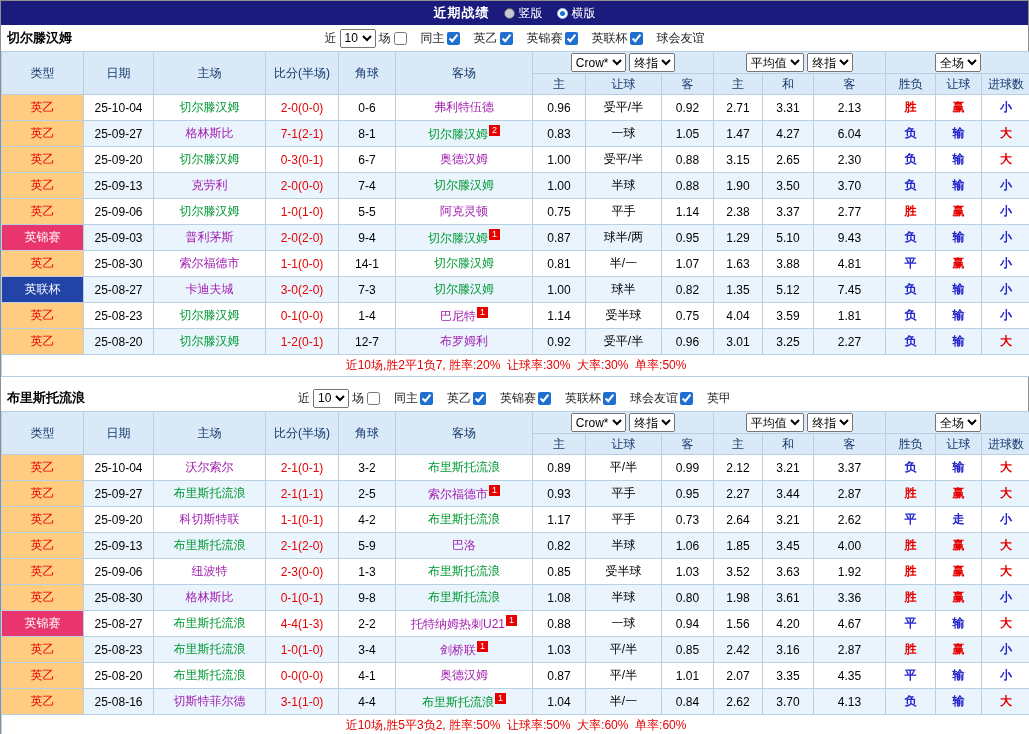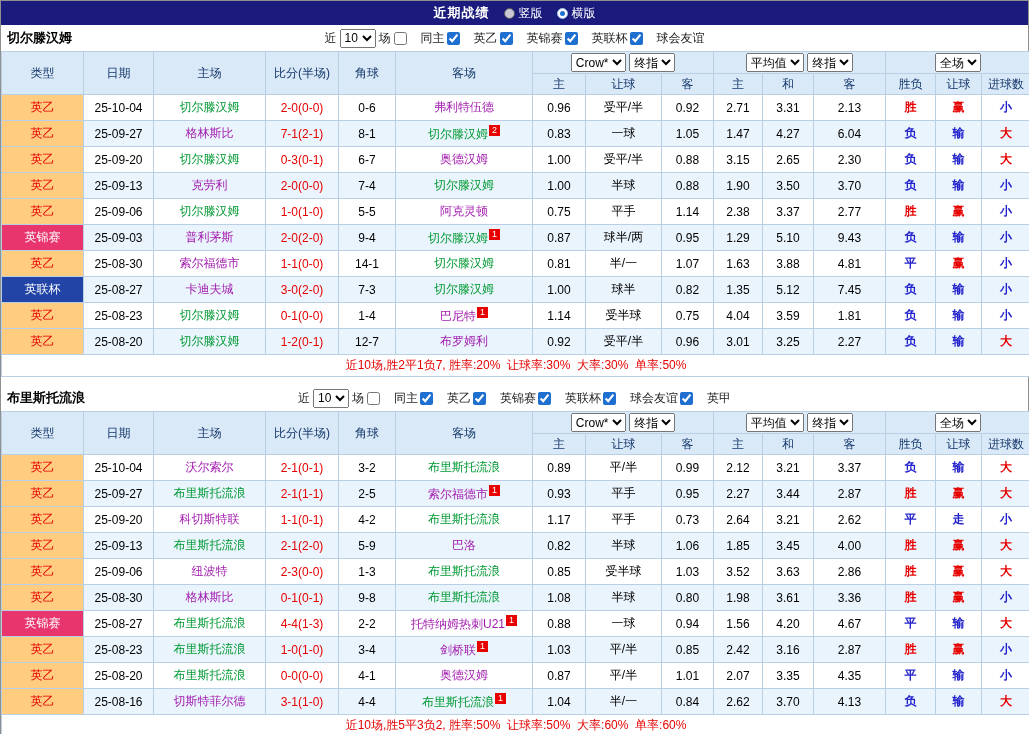--- a/index.html
+++ b/index.html
@@ -482,21 +482,21 @@
             <td>25-09-06</td>
             <td class="team-cell"><span class="team">纽波特</span></td>
             <td class="score-cell">2-3(0-0)</td>
             <td>1-3</td>
             <td class="team-cell"><span class="team focal">布里斯托流浪</span></td>
             <td>0.85</td>
             <td>受半球</td>
             <td>1.03</td>
             <td>3.52</td>
             <td>3.63</td>
-            <td>2.86</td>
+            <td>1.92</td>
             <td class="res-cell res-red">胜</td>
             <td class="res-cell res-red">赢</td>
             <td class="res-cell res-red">大</td>
           </tr>
           <tr>
             <td class="league-cell league-orange">英乙</td>
             <td>25-08-30</td>
             <td class="team-cell"><span class="team">格林斯比</span></td>
             <td class="score-cell">0-1(0-1)</td>
             <td>9-8</td>

